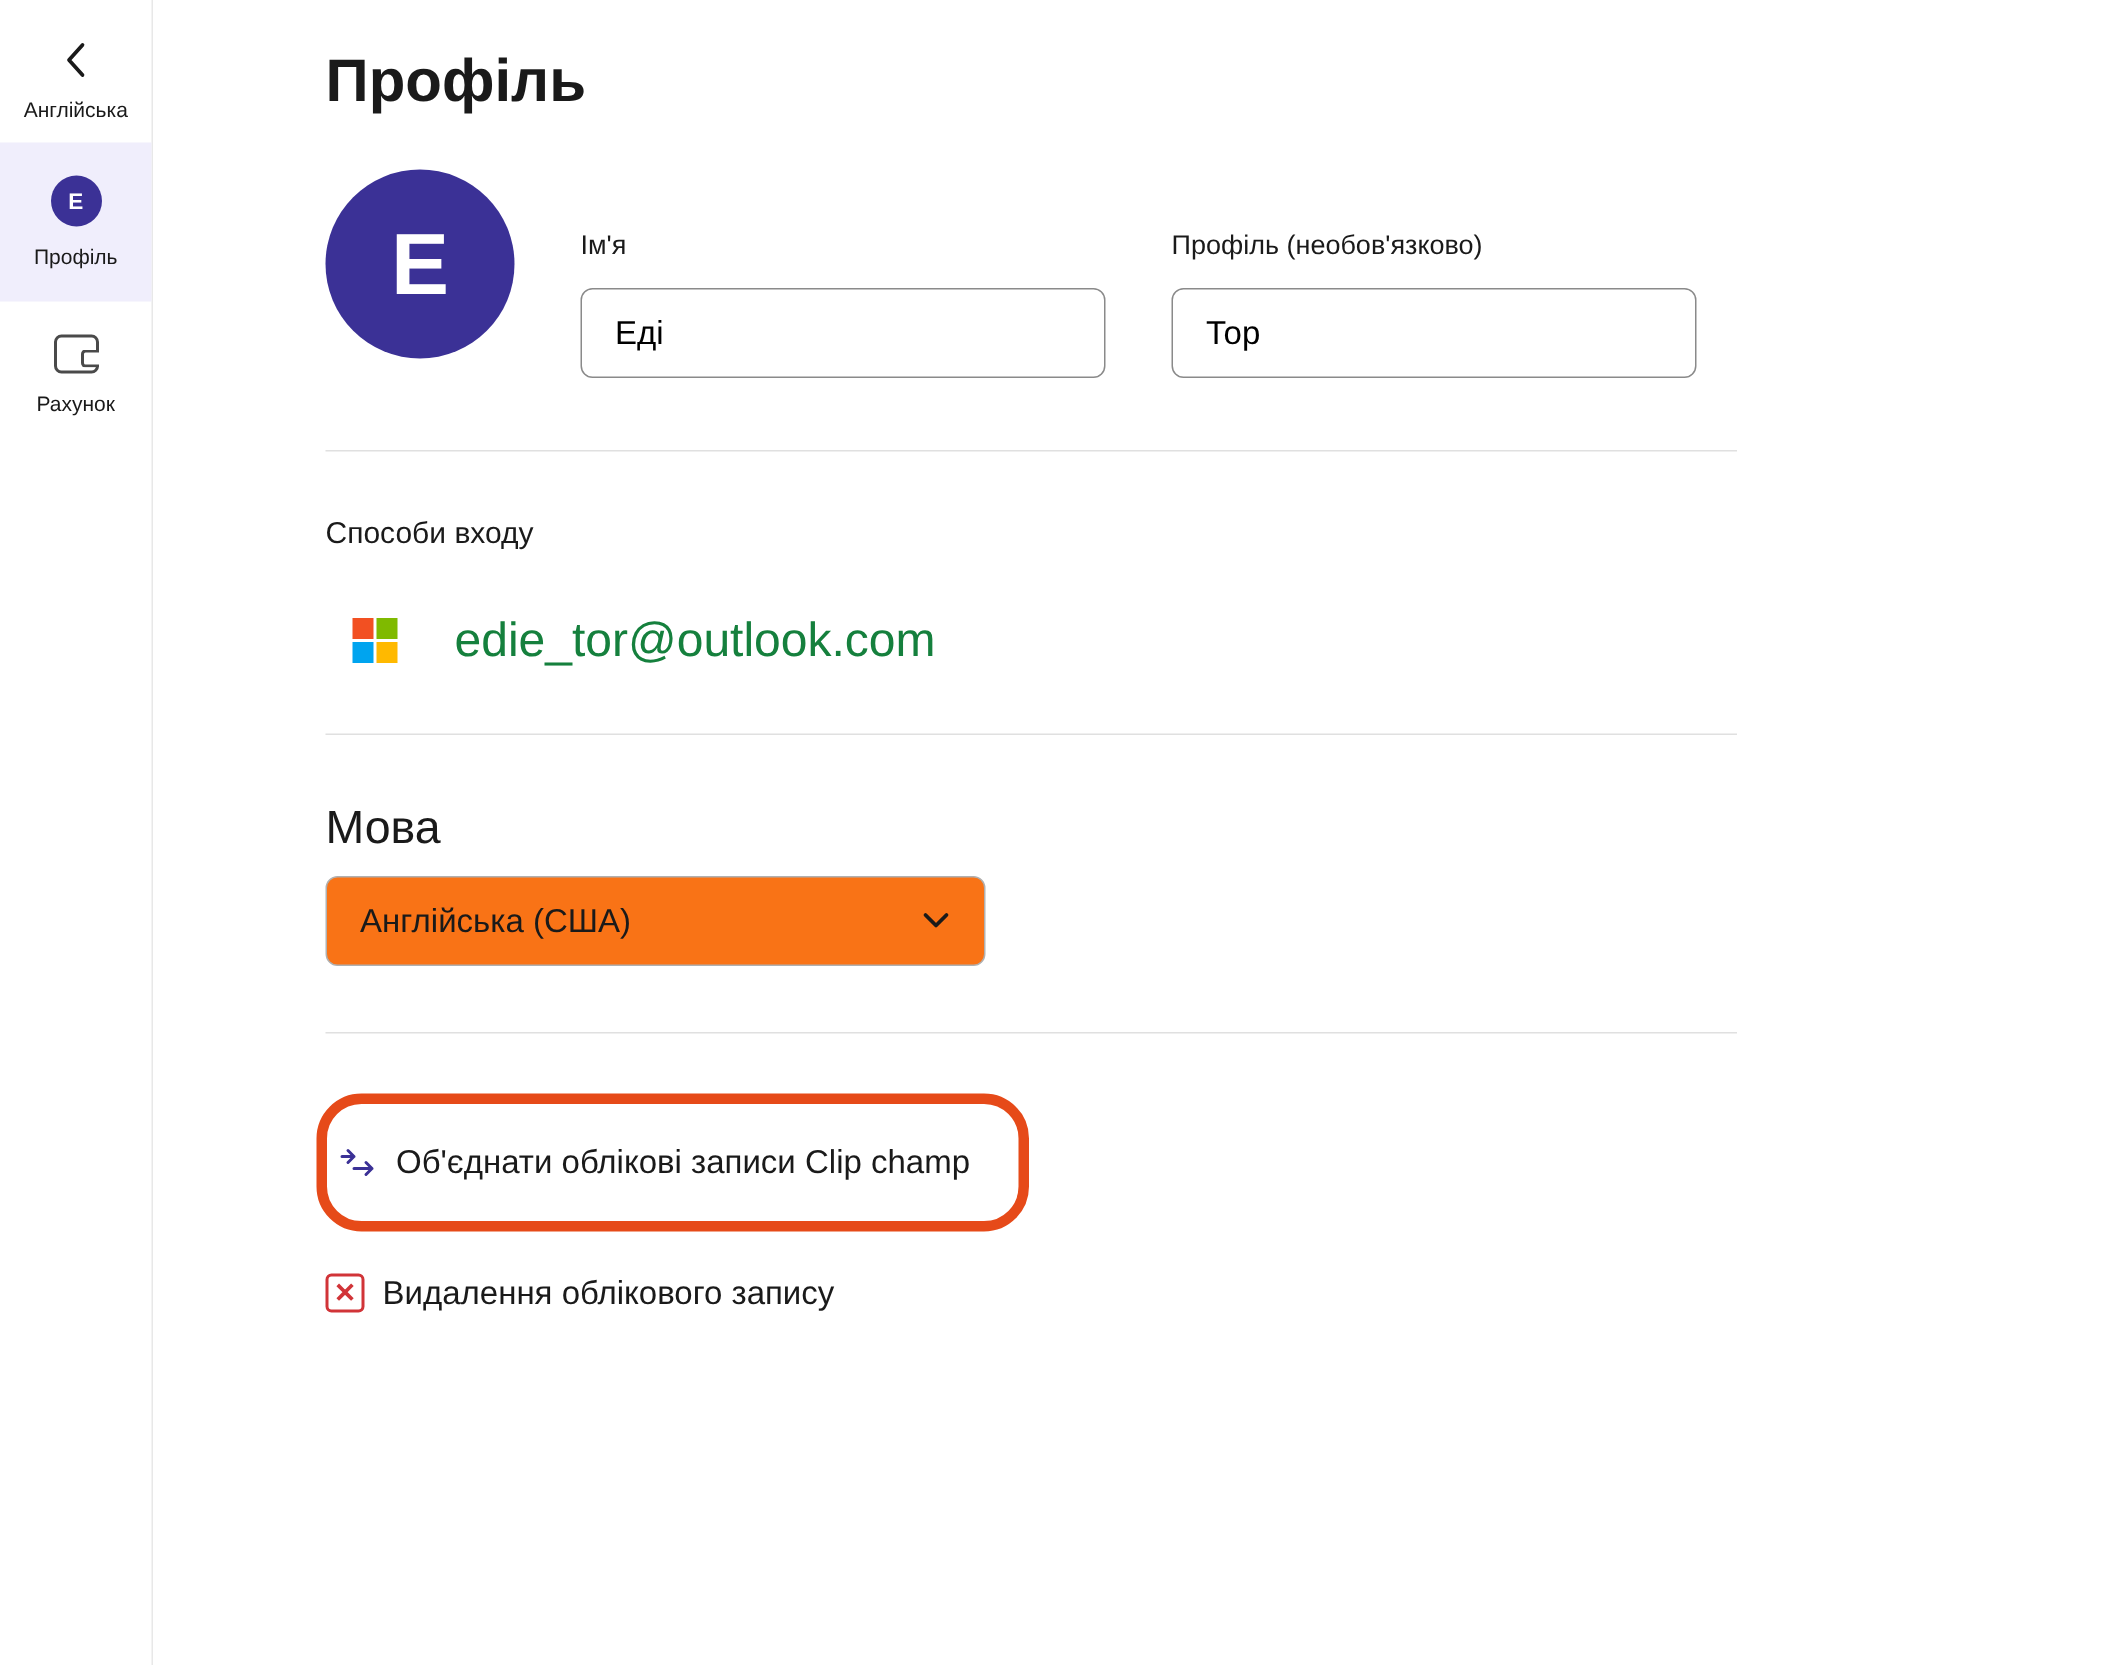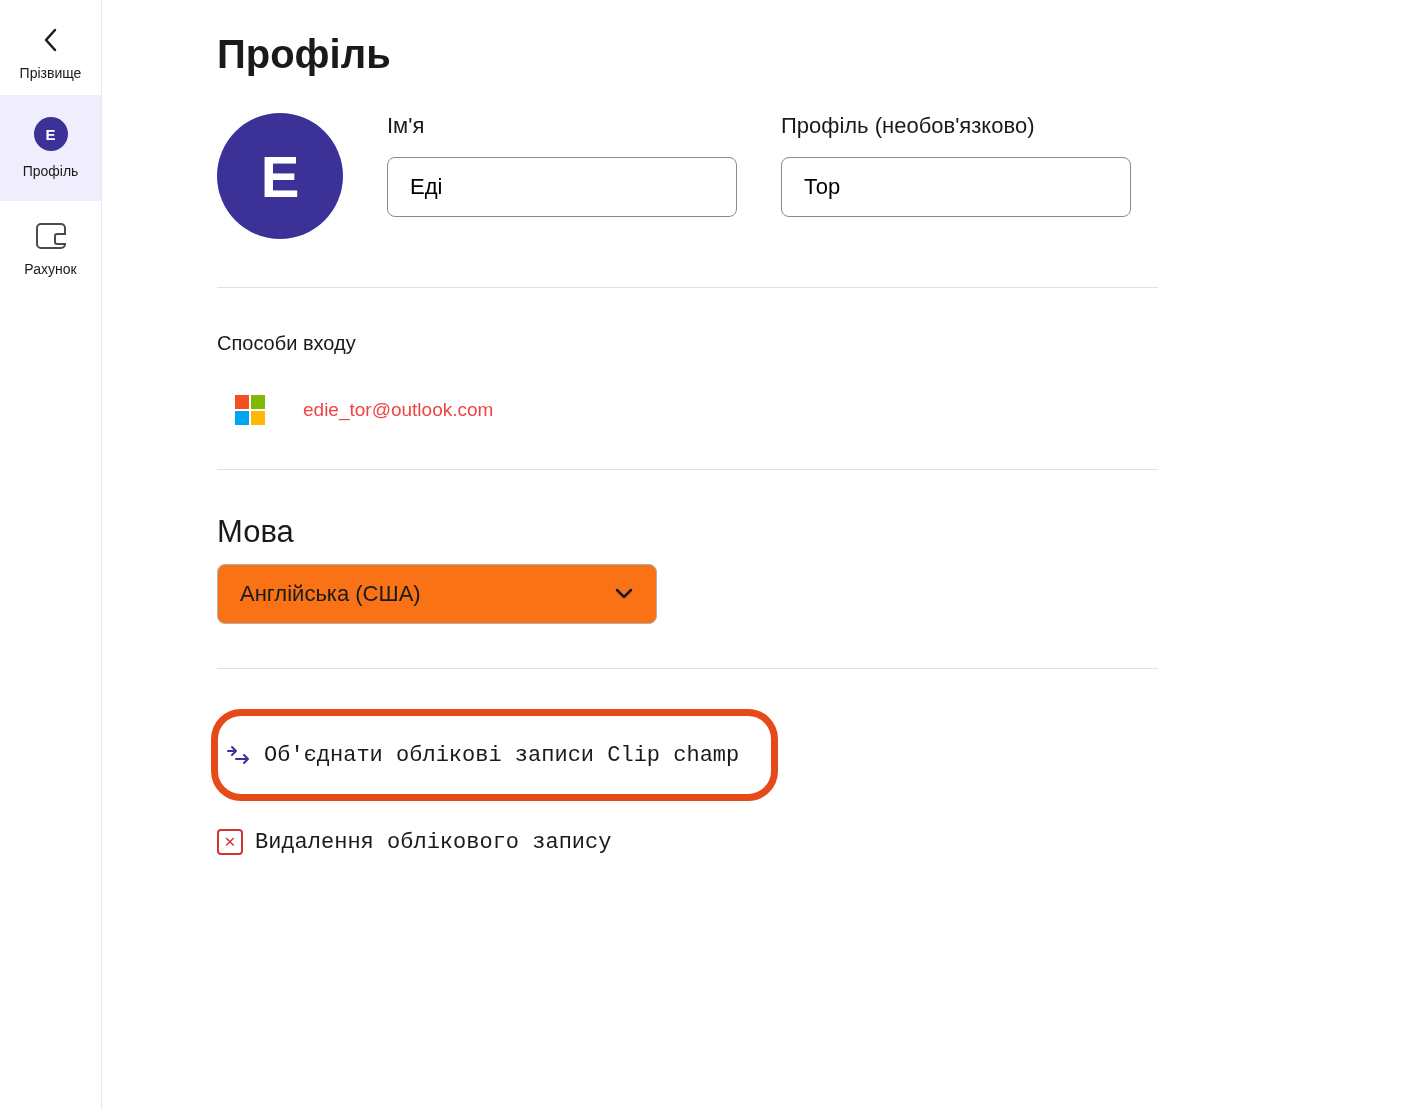--- a/index.html
+++ b/index.html
@@ -113,22 +113,23 @@
     justify-content: center;
     font-size: 58px;
     font-weight: 700;
     flex-shrink: 0;
   }
   .field-group {
     display: flex;
     flex-direction: column;
   }
   .field-label {
-    font-size: 22px;
+    font-size: 18px;
     margin-bottom: 18px;
+    margin-top: 40px;
   }
   .text-input {
     font-family: inherit;
     font-size: 22px;
     padding: 16px 22px;
     border: 1.5px solid #8a8a8a;
     border-radius: 8px;
     width: 350px;
     outline: none;
   }
@@ -154,22 +155,22 @@
     display: grid;
     grid-template-columns: 1fr 1fr;
     grid-template-rows: 1fr 1fr;
     gap: 2px;
   }
   .ms-logo span:nth-child(1){ background:#f25022; }
   .ms-logo span:nth-child(2){ background:#7fba00; }
   .ms-logo span:nth-child(3){ background:#00a4ef; }
   .ms-logo span:nth-child(4){ background:#ffb900; }
   .login-email {
-    font-size: 19px;
-    color: #ef4444;
+    font-size: 32px;
+    color: #15803d;
   }
   .lang-label {
     font-size: 31px;
     margin-bottom: 14px;
   }
   .select-wrap {
     position: relative;
     width: 440px;
   }
   .select-box {
@@ -188,21 +189,20 @@
     font-size: 18px;
   }
   .action-link {
     display: flex;
     align-items: center;
     gap: 12px;
     font-size: 22px;
     cursor: pointer;
     padding: 8px 0;
     margin-bottom: 26px;
-    font-family: Liberation Mono, monospace;
   }
   .action-link .icon-box {
     width: 26px;
     height: 26px;
     display: flex;
     align-items: center;
     justify-content: center;
   }
   .merge-icon svg { stroke: #3b3196; }
   .delete-icon {
@@ -232,21 +232,21 @@
 <body>
 
 <div class="app">
   <aside class="sidebar">
     <div class="back-btn">
       <span class="back-chevron">
         <svg width="20" height="28" viewBox="0 0 20 28" fill="none">
             <path d="M14 4 L5 14 L14 24" stroke="#1a1a1a" stroke-width="2.5" fill="none" stroke-linecap="round" stroke-linejoin="round"></path>
           </svg>
       </span>
-      <span class="back-label">Прізвище</span>
+      <span class="back-label">Англійська</span>
     </div>
 
     <div class="nav-item active">
       <div class="avatar-small">
         <span>E</span>
       </div>
       <span class="nav-label">Профіль</span>
     </div>
 
     <div class="nav-item">

